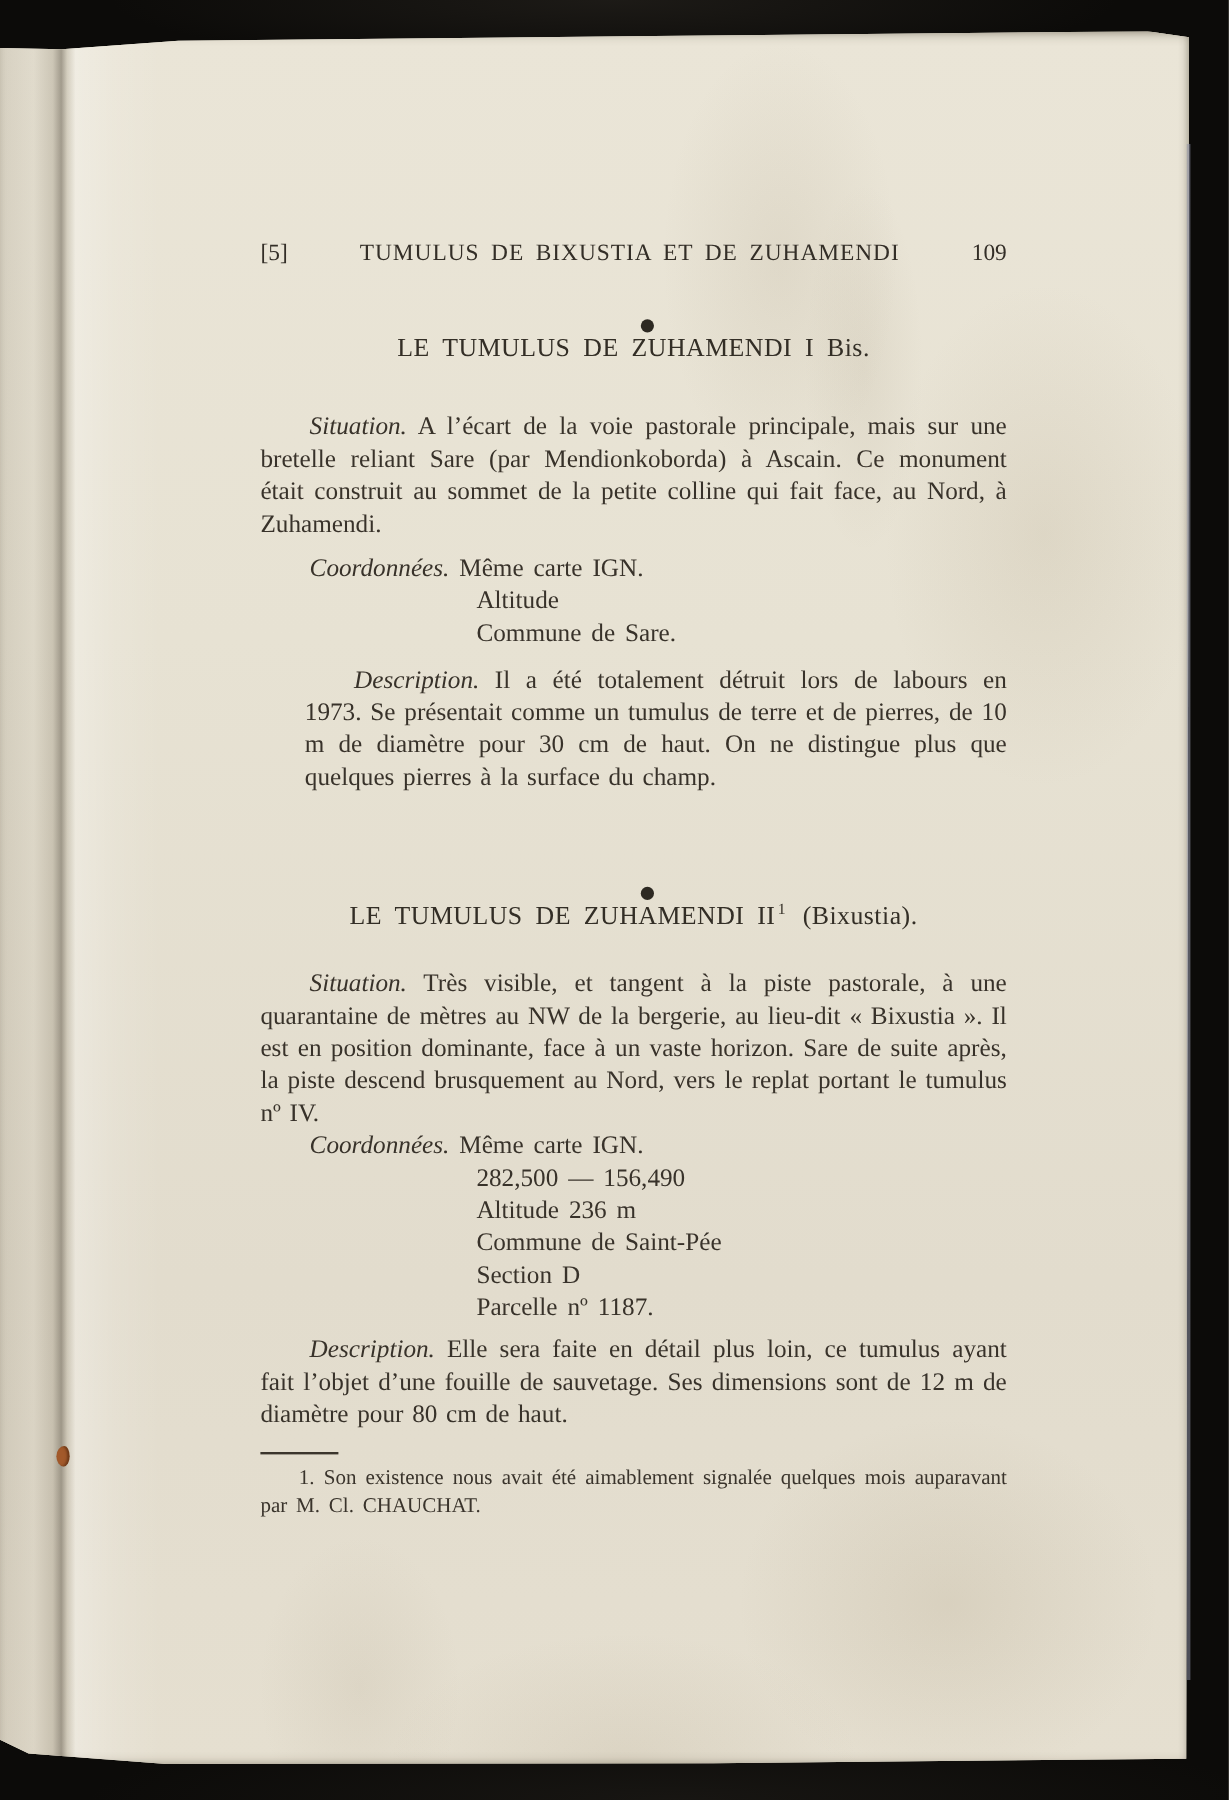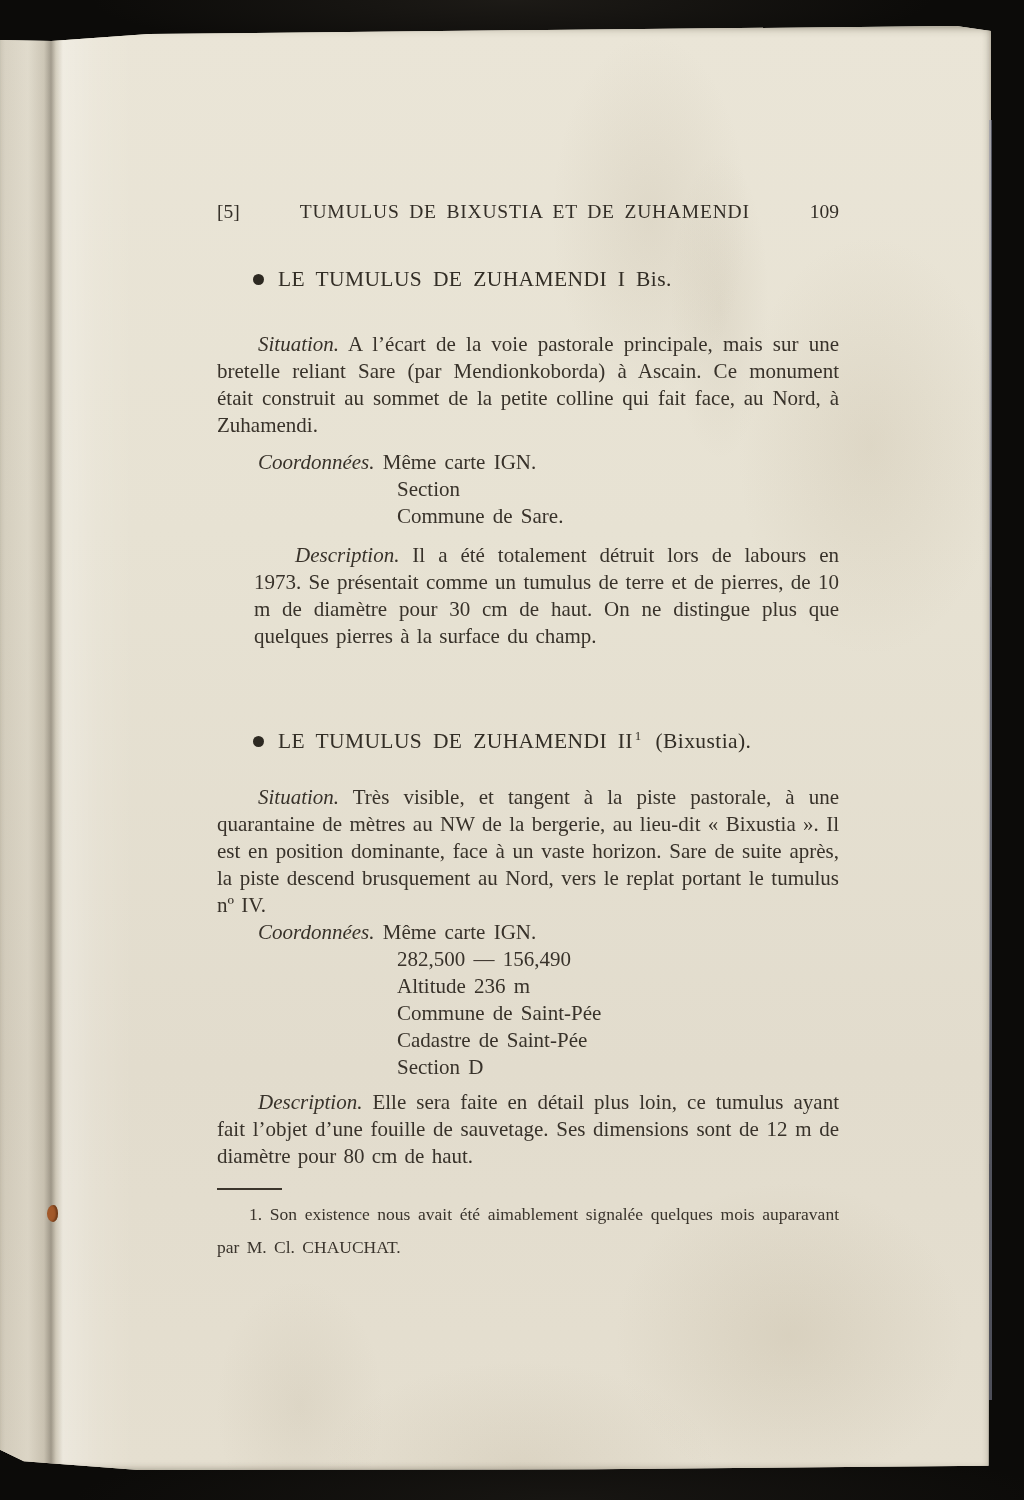--- a/index.html
+++ b/index.html
@@ -100,20 +100,21 @@
     word-spacing: 4px;
   }
 
   .section-heading {
     display: flex;
     align-items: center;
     font-size: 21.5px;
     letter-spacing: 0.4px;
     word-spacing: 5px;
     color: #332e26;
+    flex-direction: column;
   }
   .section-heading .bullet {
     display: inline-block;
     width: 11px;
     height: 11px;
     border-radius: 50%;
     background: #2d2922;
     margin-left: 36px;
     margin-right: 14px;
     flex: 0 0 auto;
@@ -148,21 +149,21 @@
 
   .footnote-rule {
     width: 65px;
     height: 0;
     border-top: 2px solid #3b352c;
     margin-top: 18px;
   }
   .footnote {
     margin-top: 8px;
     font-size: 17.5px;
-    line-height: 33px;
+    line-height: 23px;
     text-align: justify;
     text-indent: 32px;
     word-spacing: 3px;
     color: #3a342c;
   }
 </style>
 </head>
 <body>
 
 <div class="paper">
@@ -177,40 +178,40 @@
 
     <div class="section-heading mt-h1">
       <span class="bullet"></span>
       <span>LE TUMULUS DE ZUHAMENDI I Bis.</span>
     </div>
 
     <p class="para mt-p1"><span class="ital">Situation.</span> <span>A l’écart de la voie pastorale principale, mais sur une bretelle reliant Sare (par Mendionkoborda) à Ascain. Ce monument était construit au sommet de la petite colline qui fait face, au Nord, à Zuhamendi.</span></p>
 
     <div class="coord-block mt-c1">
       <div class="coord-first"><span class="ital">Coordonnées.</span> <span>Même carte IGN.</span></div>
-      <div class="coord-line">Section</div>
+      <div class="coord-line">Altitude</div>
       <div class="coord-line">Commune de Sare.</div>
     </div>
 
     <p class="para mt-d1"><span class="ital">Description.</span> <span>Il a été totalement détruit lors de labours en 1973. Se présentait comme un tumulus de terre et de pierres, de 10 m de diamètre pour 30 cm de haut. On ne distingue plus que quelques pierres à la surface du champ.</span></p>
 
     <div class="section-heading mt-h2">
       <span class="bullet"></span>
       <span><span>LE TUMULUS DE ZUHAMENDI II</span><sup>1</sup> <span>(Bixustia).</span></span>
     </div>
 
     <p class="para mt-p2"><span class="ital">Situation.</span> <span>Très visible, et tangent à la piste pastorale, à une quarantaine de mètres au NW de la bergerie, au lieu-dit « Bixustia ». Il est en position dominante, face à un vaste horizon. Sare de suite après, la piste descend brusquement au Nord, vers le replat portant le tumulus nº IV.</span></p>
 
     <div class="coord-block mt-c2">
       <div class="coord-first"><span class="ital">Coordonnées.</span> <span>Même carte IGN.</span></div>
       <div class="coord-line">282,500 — 156,490</div>
       <div class="coord-line">Altitude 236 m</div>
       <div class="coord-line">Commune de Saint-Pée</div>
-      <div class="coord-line">Cadastre de Saint-Pée</div>
       <div class="coord-line">Section D</div>
+      <div class="coord-line">Parcelle nº 1187.</div>
     </div>
 
     <p class="para mt-d2"><span class="ital">Description.</span> <span>Elle sera faite en détail plus loin, ce tumulus ayant fait l’objet d’une fouille de sauvetage. Ses dimensions sont de 12 m de diamètre pour 80 cm de haut.</span></p>
 
     <div class="footnote-rule"></div>
     <p class="footnote">1. Son existence nous avait été aimablement signalée quelques mois auparavant par M. Cl. CHAUCHAT.</p>
 
   </div>
 </div>
 

